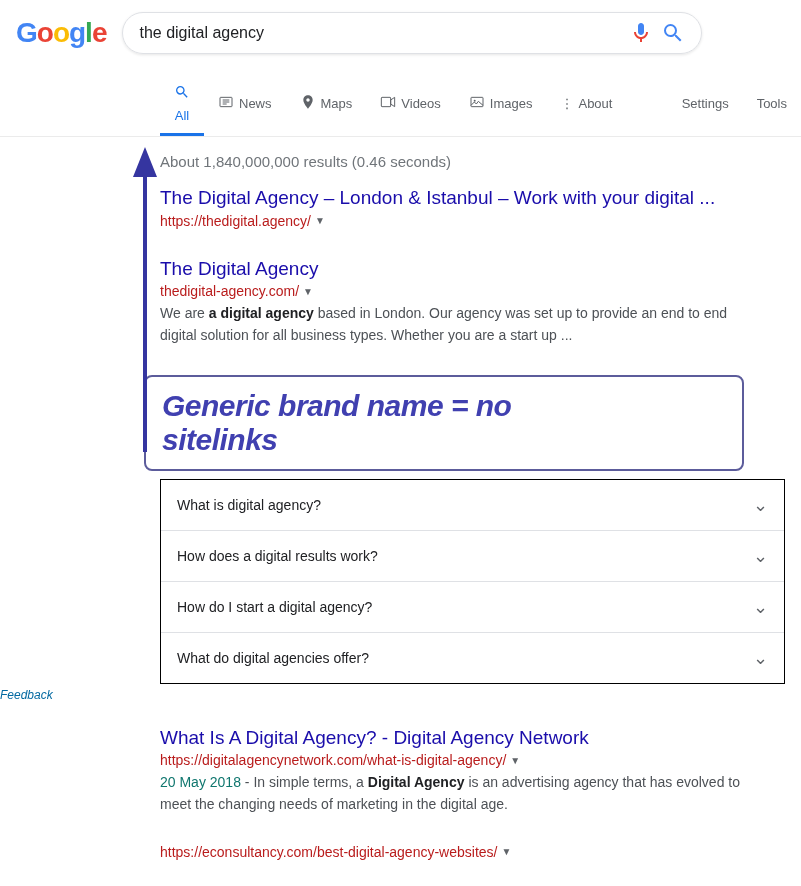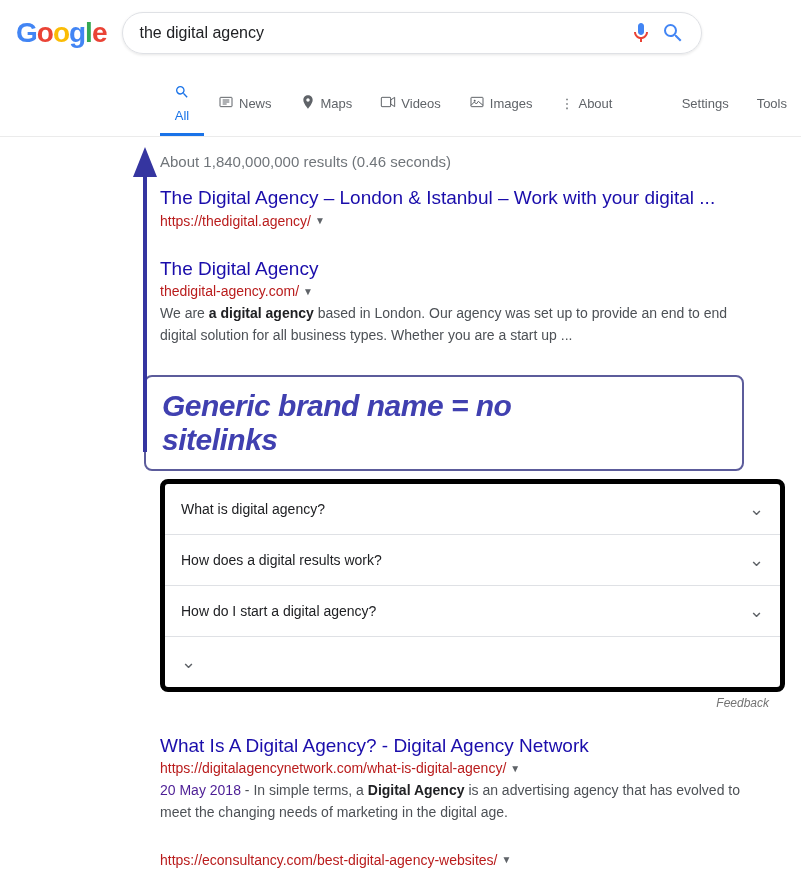--- a/index.html
+++ b/index.html
@@ -175,22 +175,22 @@
       font-weight: 900;
       color: #4040b0;
       text-shadow: 2px 2px 0 #fff, -1px -1px 0 #fff, 1px -1px 0 #fff, -1px 1px 0 #fff;
       font-style: italic;
       letter-spacing: -0.5px;
     }
 
     
     .faq-section {
       margin: 0 16px 0 160px;
-      border: 5px solid #000000;
-      border-radius: 8px;
+      border: 1px solid #000000;
+      border-radius: 0;
       overflow: hidden;
     }
 
     .faq-item {
       display: flex;
       align-items: center;
       justify-content: space-between;
       padding: 14px 16px;
       border-bottom: 1px solid #dfe1e5;
       cursor: pointer;
@@ -201,31 +201,31 @@
     .faq-item:last-child {
       border-bottom: none;
     }
 
     .chevron-down {
       color: #5f6368;
       font-size: 18px;
     }
 
     .feedback-row {
-      text-align: right;
+      text-align: left;
       padding: 4px 16px 8px 0;
       font-size: 12px;
-      color: #737373;
+      color: #0369a1;
       font-style: italic;
       margin-right: 16px;
     }
 
     
     .snippet-date {
-      color: #4c1d95;
+      color: #0f766e;
     }
   </style>
 </head>
 <body>
 
 <div class="header">
   <div class="google-logo">
     <span class="logo-g">G</span><span class="logo-o1">o</span><span class="logo-o2">o</span><span class="logo-g2">g</span><span class="logo-l">l</span><span class="logo-e">e</span>
   </div>
 
@@ -357,20 +357,21 @@
     </div>
     <div class="faq-item">
       <span>How does a digital results work?</span>
       <span class="chevron-down">⌄</span>
     </div>
     <div class="faq-item">
       <span>How do I start a digital agency?</span>
       <span class="chevron-down">⌄</span>
     </div>
     <div class="faq-item">
+      <span>What do digital agencies offer?</span>
       <span class="chevron-down">⌄</span>
     </div>
   </div>
   <div class="feedback-row">Feedback</div>
 </div>
 
 <div class="results-area" style="margin-top:8px;">
 
   <div class="result-item">
     <a class="result-title" href="#">What Is A Digital Agency? - Digital Agency Network</a>

